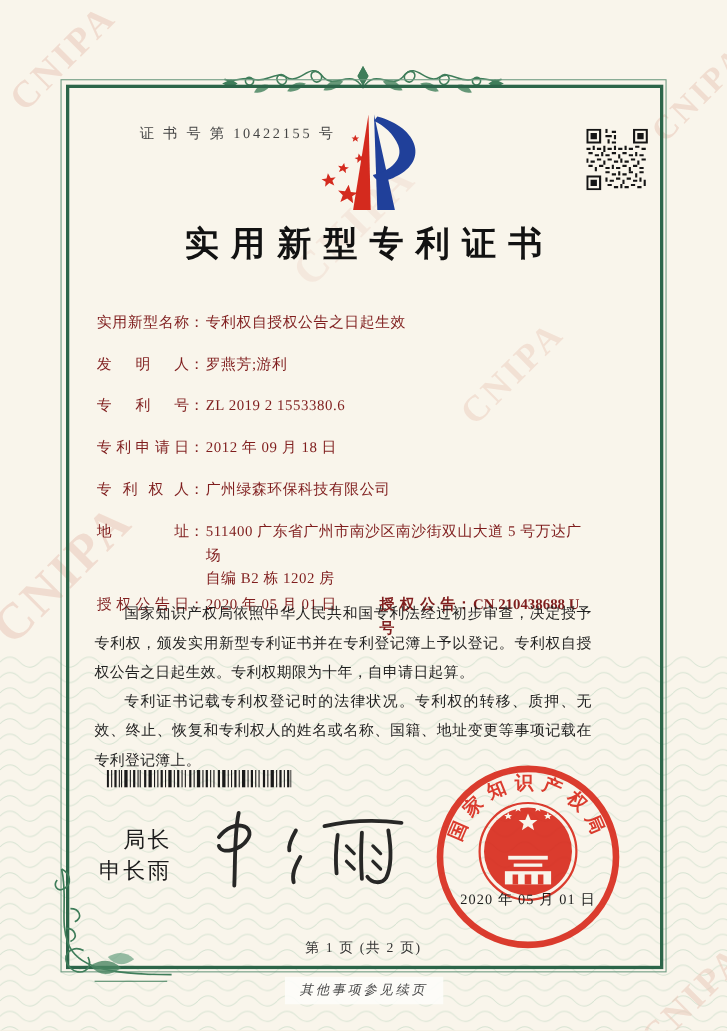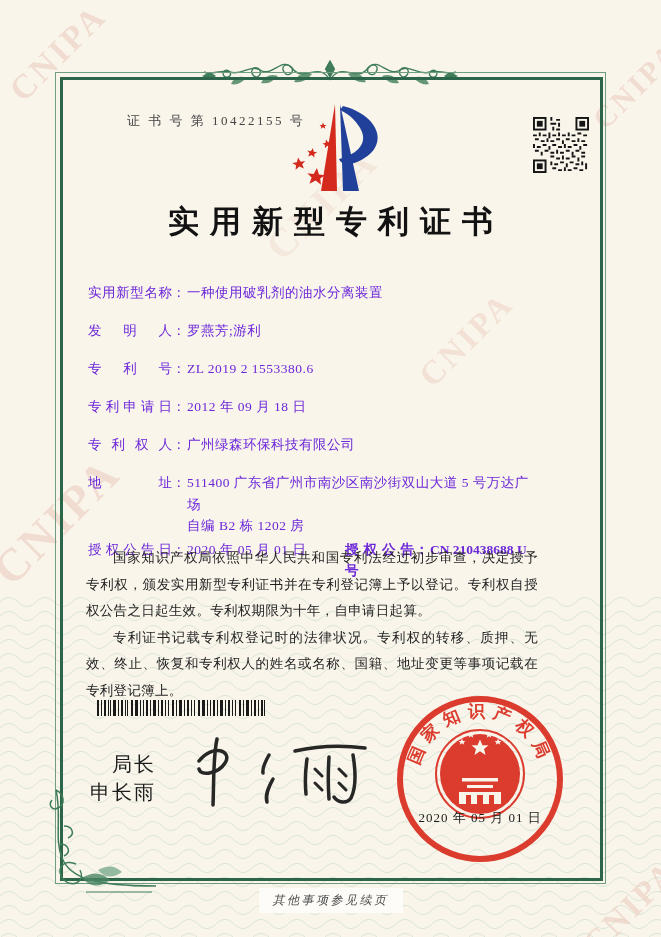--- a/index.html
+++ b/index.html
@@ -15,21 +15,21 @@
   }
   .border-outer{position:absolute; left:55px; top:72px; width:549px; height:810px; border:1.5px solid #6f9c82;}
   .border-inner{position:absolute; left:60px; top:77px; width:537px; height:798px; border:3px solid #2c6549;}
   .cert-no{position:absolute; left:88px; top:112px; font-size:13px; letter-spacing:2.5px; color:#454545;margin-left:39px;}
   .logo{position:absolute; left:283px; top:96px;}
   .qr{position:absolute; left:533px; top:117px;}
   .title{
     position:absolute; left:0; right:0; top:201px; text-align:center;
     font-size:31px; font-weight:bold; letter-spacing:11px; color:#121212; text-indent:11px;
   }
-  .fields{position:absolute; left:88px; top:282px; width:452px; font-size:13.5px; color:#6d28d9;}
+  .fields{position:absolute; left:88px; top:282px; width:452px; font-size:13.5px; color:#7f1d1d;}
   .row{position:relative; display:flex; line-height:21.5px; margin-bottom:16.5px;}
   .row .lbl{width:84px; text-align:justify; text-align-last:justify; flex:0 0 auto;}
   .row .colon{width:15px; flex:0 0 auto;}
   .row .val{flex:1; white-space:pre-line; letter-spacing:.5px;}
   .row-address{margin-bottom:2px;}
   .grp2{position:absolute; left:257px; top:0; display:flex;font-weight:bold;}
   .grp2 .lbl{width:70px; text-align:justify; text-align-last:justify; letter-spacing:1px;}
   .paragraphs{
     position:absolute; left:86px; top:545px; width:452px;
     font-size:13.5px; line-height:26.5px; color:#1f1f1f; 
@@ -144,21 +144,21 @@
       <path d="M10,26h2v1h-2z M13,27h2v1h-2z M16,26h1v2h-1z M18,27h2v1h-2z M21,26h2v1h-2z M24,27h2v1h-2z"></path>
     </g>
   </svg>
 
   <div class="title">实用新型专利证书</div>
 
   <div class="fields">
     <div class="row">
       <span class="lbl">实用新型名称</span>
         <span class="colon">：</span>
-      <span class="val">一种使用破乳剂的油水分离装置</span>
+      <span class="val">专利权自授权公告之日起生效</span>
     </div>
     <div class="row">
       <span class="lbl">发明人</span>
         <span class="colon">：</span>
       <span class="val">罗燕芳;游利</span>
     </div>
     <div class="row">
       <span class="lbl">专利号</span>
         <span class="colon">：</span>
       <span class="val">ZL 2019 2 1553380.6</span>
@@ -293,15 +293,16 @@
       </g>
       <g fill="#d8281a">
         <rect x="73" y="103" width="5" height="9"></rect>
           <rect x="84" y="103" width="6" height="9"></rect>
           <rect x="96" y="103" width="5" height="9"></rect>
       </g>
     </g>
     <text x="87" y="130" text-anchor="middle" font-size="13" letter-spacing="1" fill="#1c1c1c">2020 年 05 月 01 日</text>
   </svg>
 
+  <div class="page-info">第 1 页 (共 2 页)</div>
   <div class="continuation">其他事项参见续页</div>
 
 </div>
 
 </body></html>

